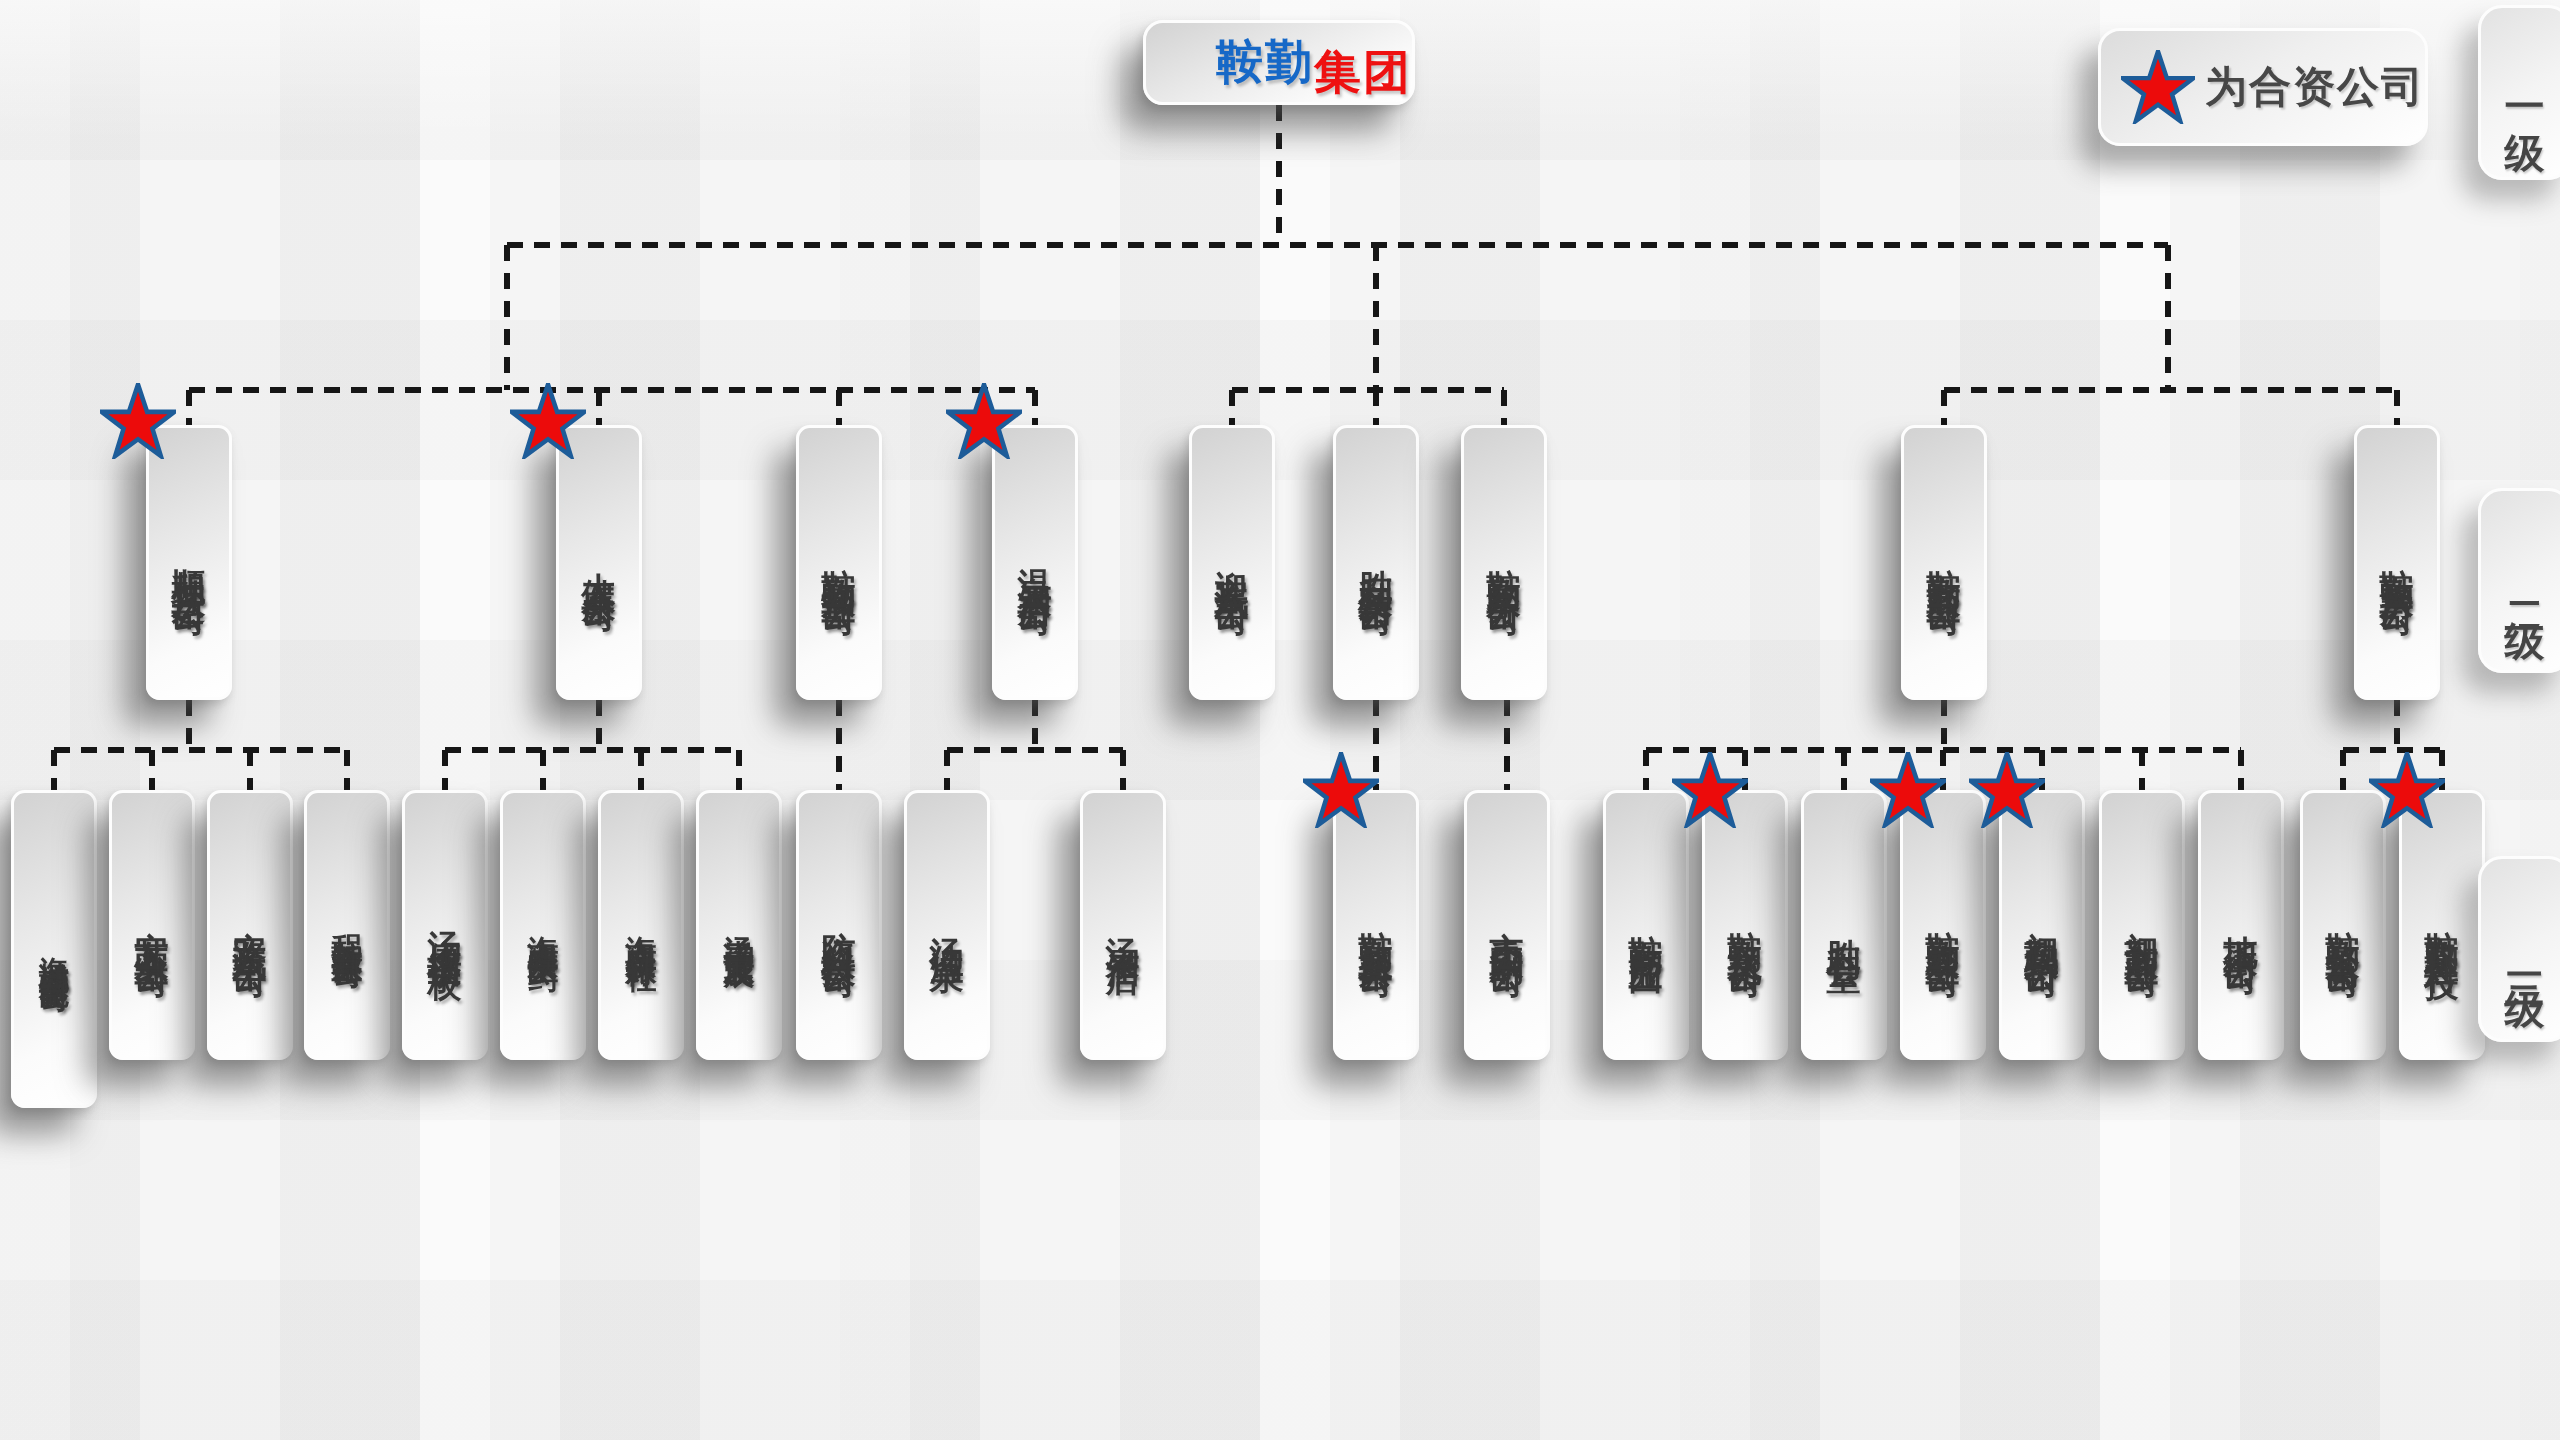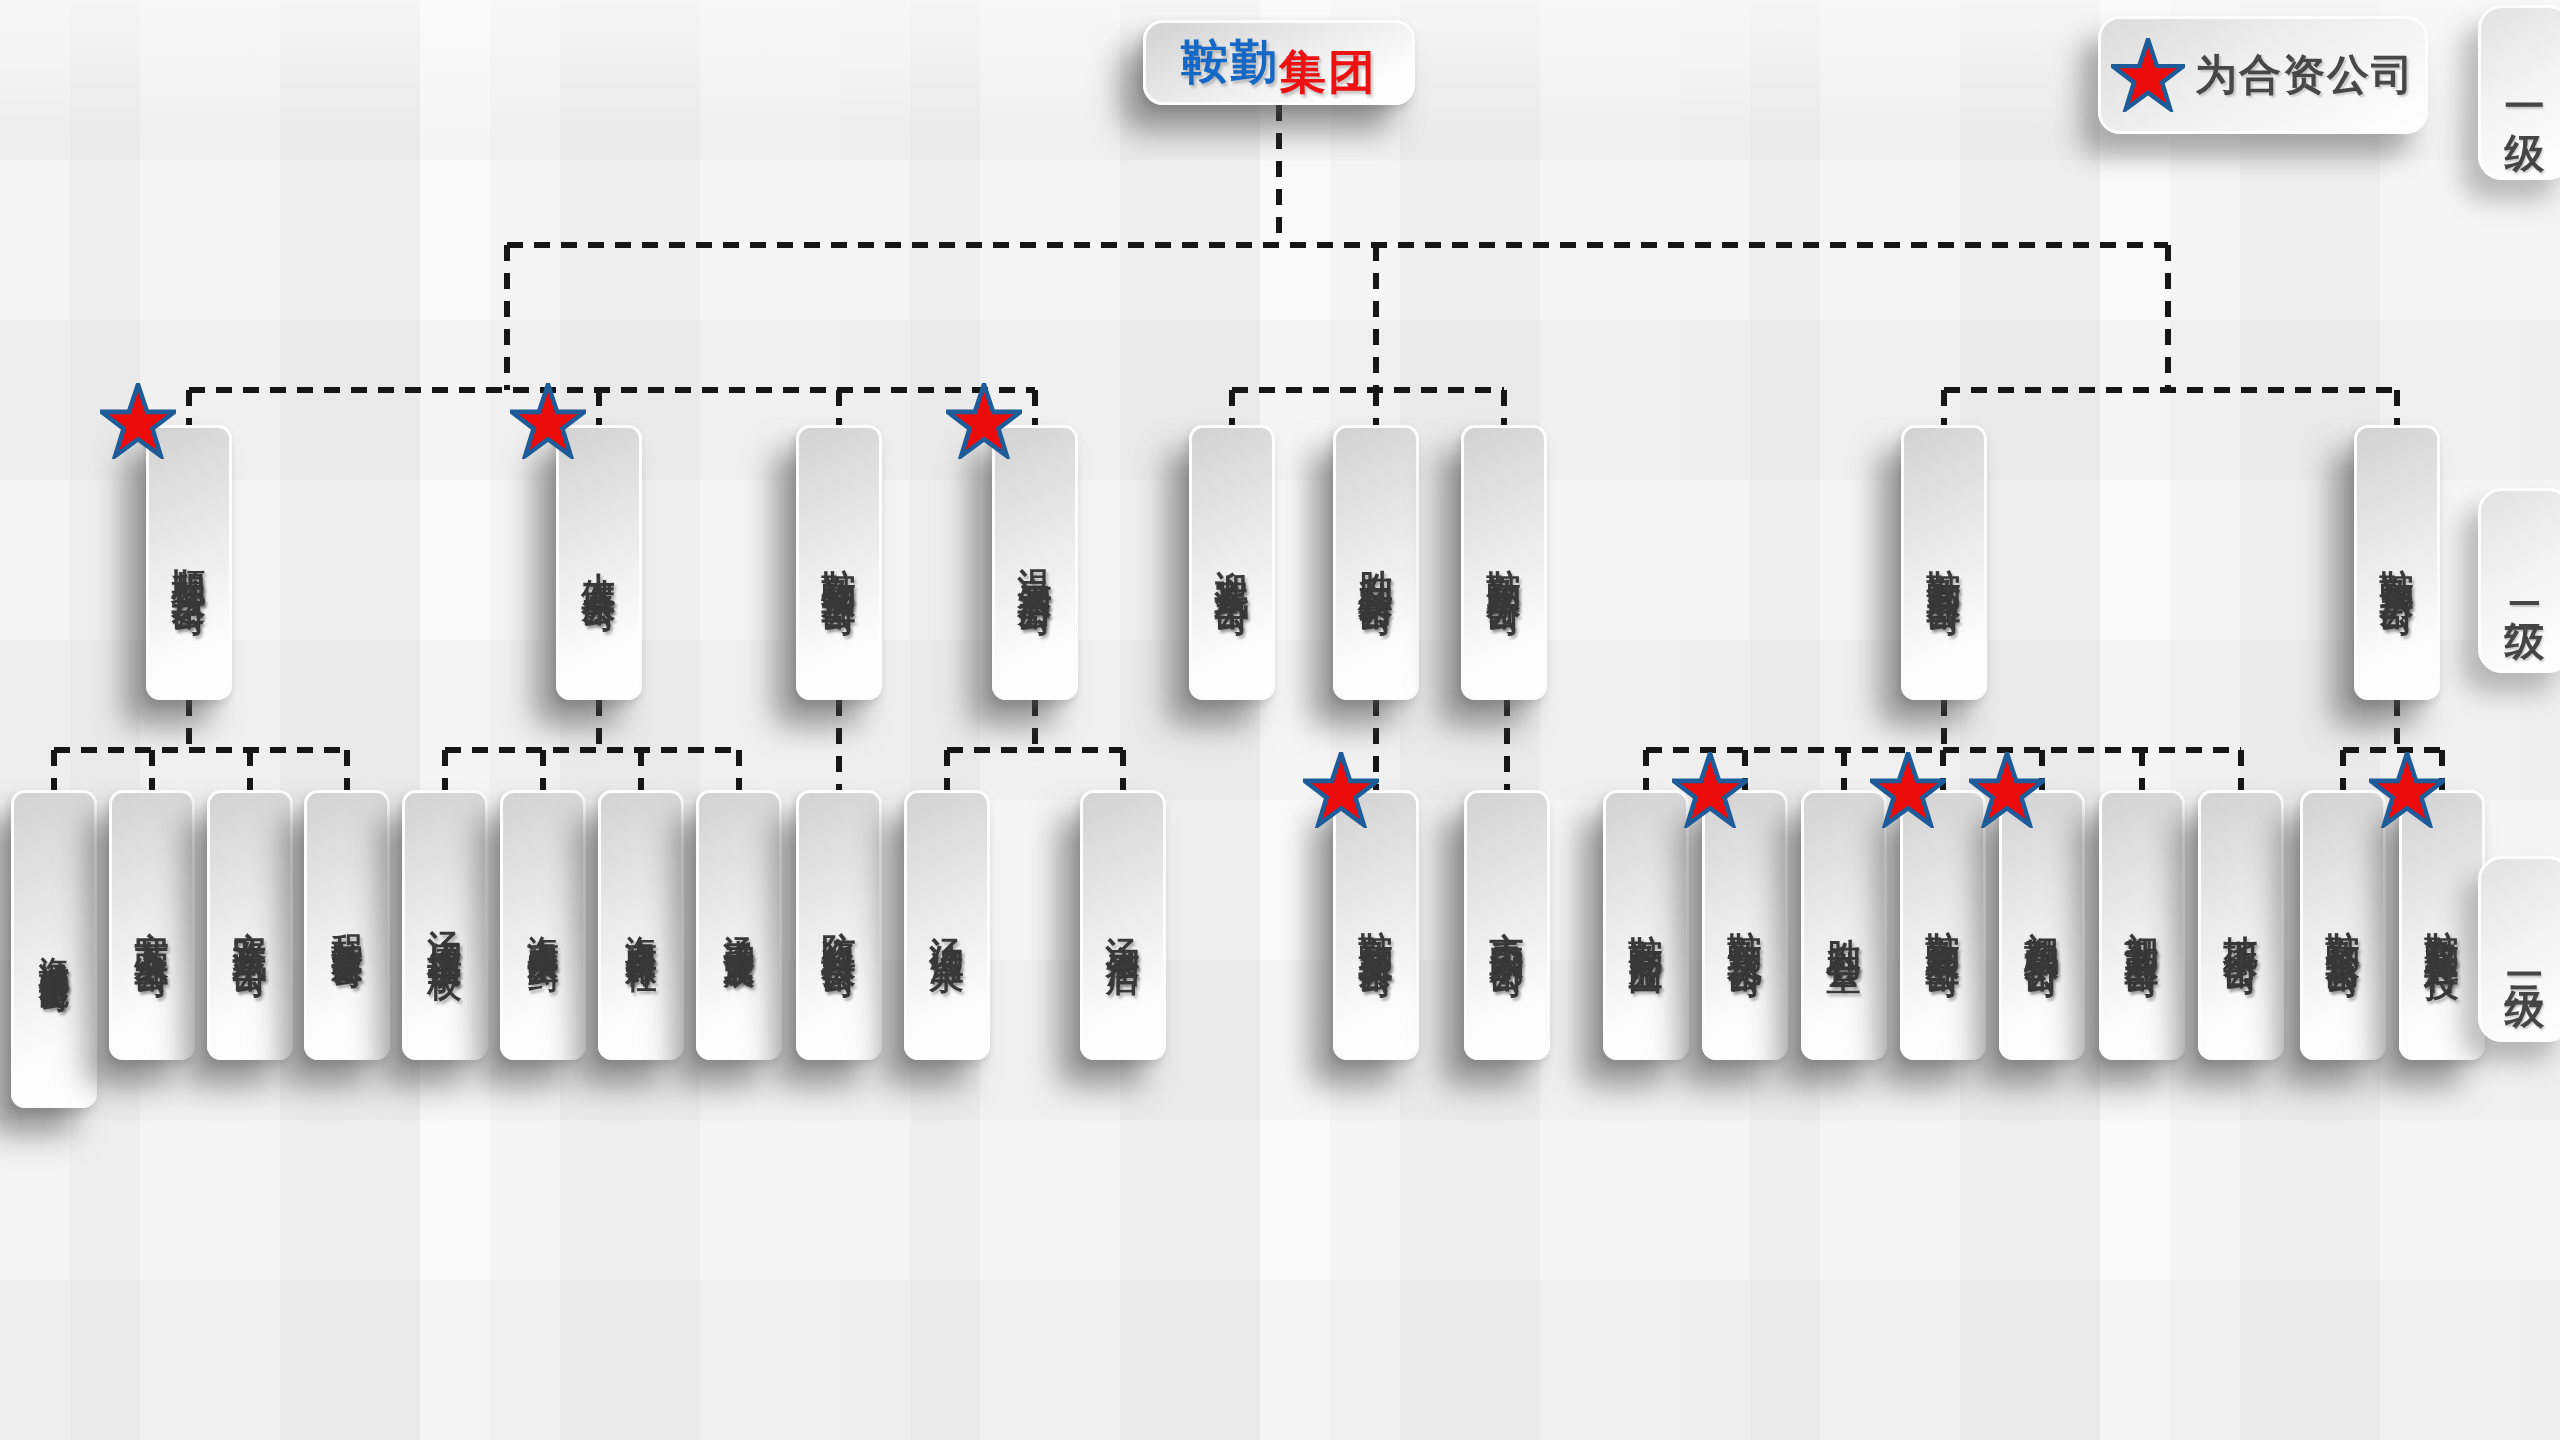--- a/index.html
+++ b/index.html
@@ -222,26 +222,26 @@
         <span class="vtext" style="font-size: 34px; letter-spacing: 7px;">鞍勤公寓公司</span>
       </div>
       <div class="node" style="left: 2399px; top: 790px; width: 86px; height: 270px;">
         <span class="vtext" style="font-size: 34px; letter-spacing: 7px;">鞍勤双控科技</span>
       </div>
       <span class="star" style="left: 2369px; top: 752px; width: 76px; height: 76px;"><svg width="76" height="76" viewBox="0 0 100 100">
           <polygon points="50,2 62,38 98,38 69,60 80,96 50,74 20,96 31,60 2,38 38,38" fill="#ec0b0b" stroke="#1d5c99" stroke-width="6" stroke-linejoin="miter"></polygon>
         </svg></span>
     </div>
 
-  <div class="node root" style="left:1143px;top:20px;width:272px;height:85px;">
+  <div class="node root" style="left:1143px;top:20px;width:272px;height:85px;justify-content:flex-end;">
     <span style="color:#1668c7;">鞍勤</span>
       <span style="color:#ee1111;margin-top:20px;">集团</span>
   </div>
 
-  <div class="legend" style="left:2098px;top:16px;width:330px;height:118px;">
+  <div class="legend" style="left:2098px;top:28px;width:330px;height:118px;justify-content:flex-end;">
     <span id="legend-star" style="display:inline-flex;">
         <svg width="74" height="74" viewBox="0 0 100 100">
           <polygon points="50,2 62,38 98,38 69,60 80,96 50,74 20,96 31,60 2,38 38,38" fill="#ec0b0b" stroke="#1d5c99" stroke-width="6" stroke-linejoin="miter"></polygon>
         </svg>
       </span>
     <span class="legend-label">为合资公司</span>
   </div>
 
   <div class="tab" style="left:2478px;top:5px;width:94px;height:175px;">
     <span class="vtext">一级</span>

